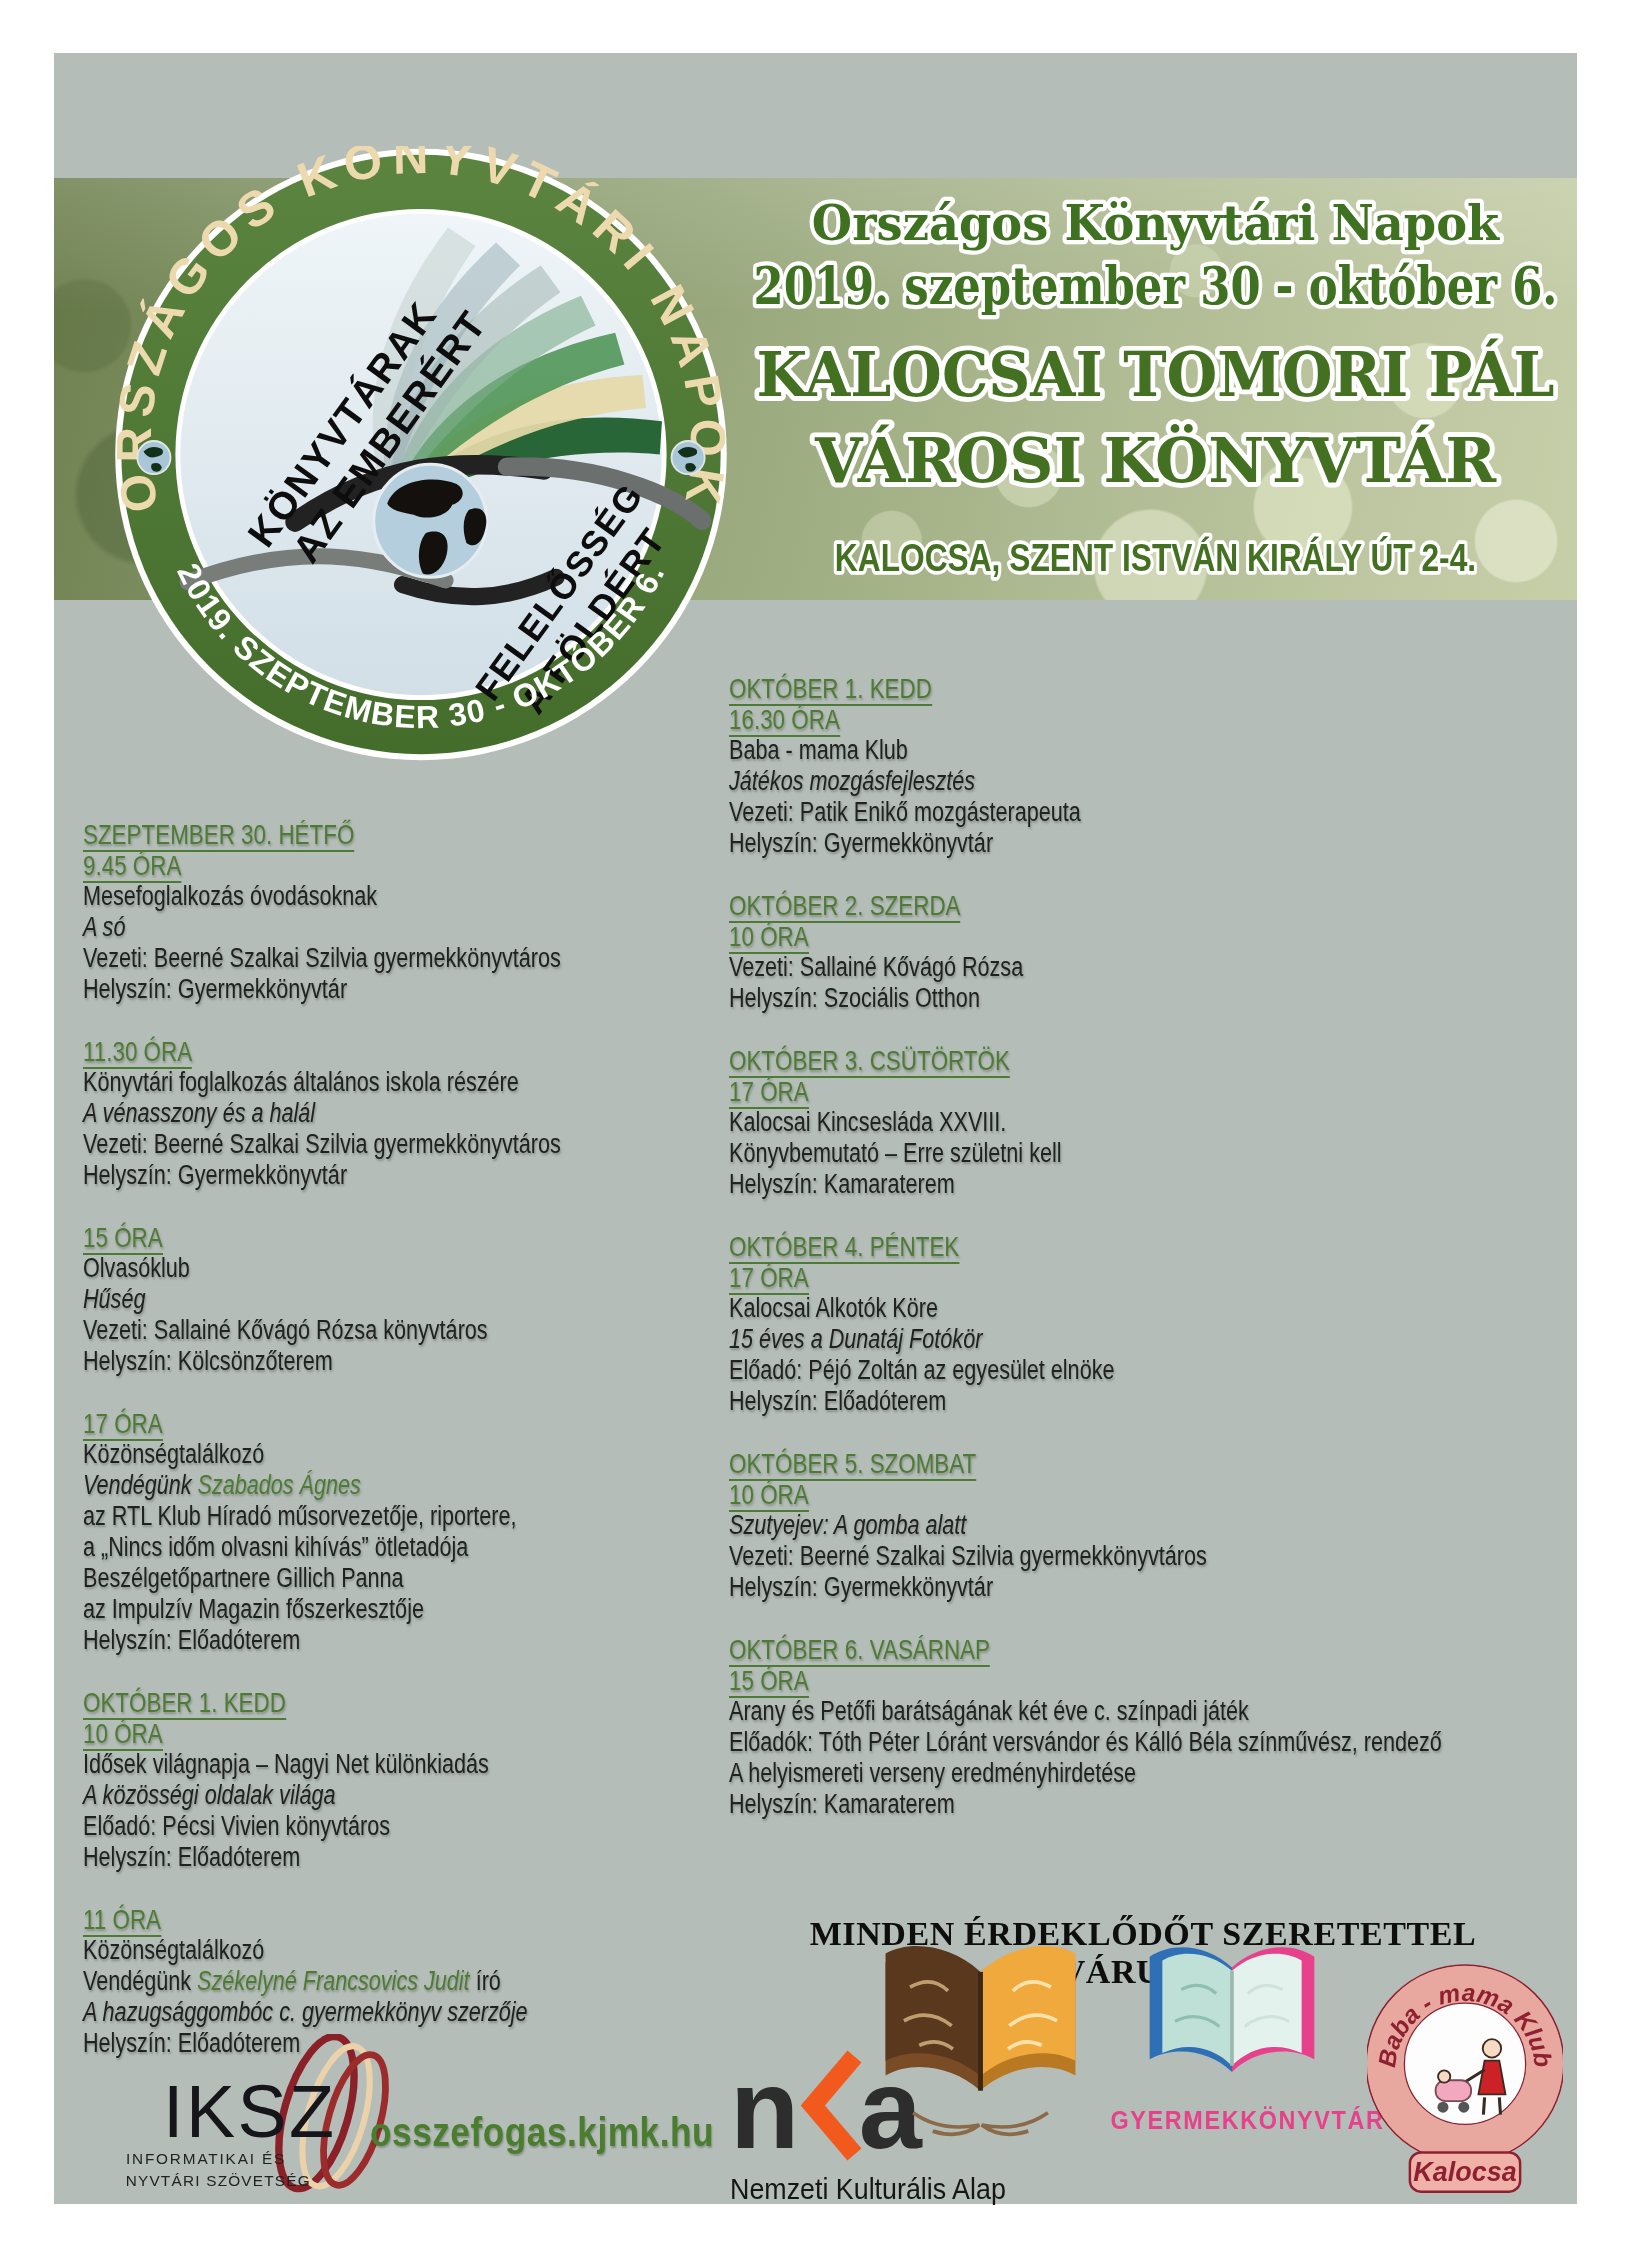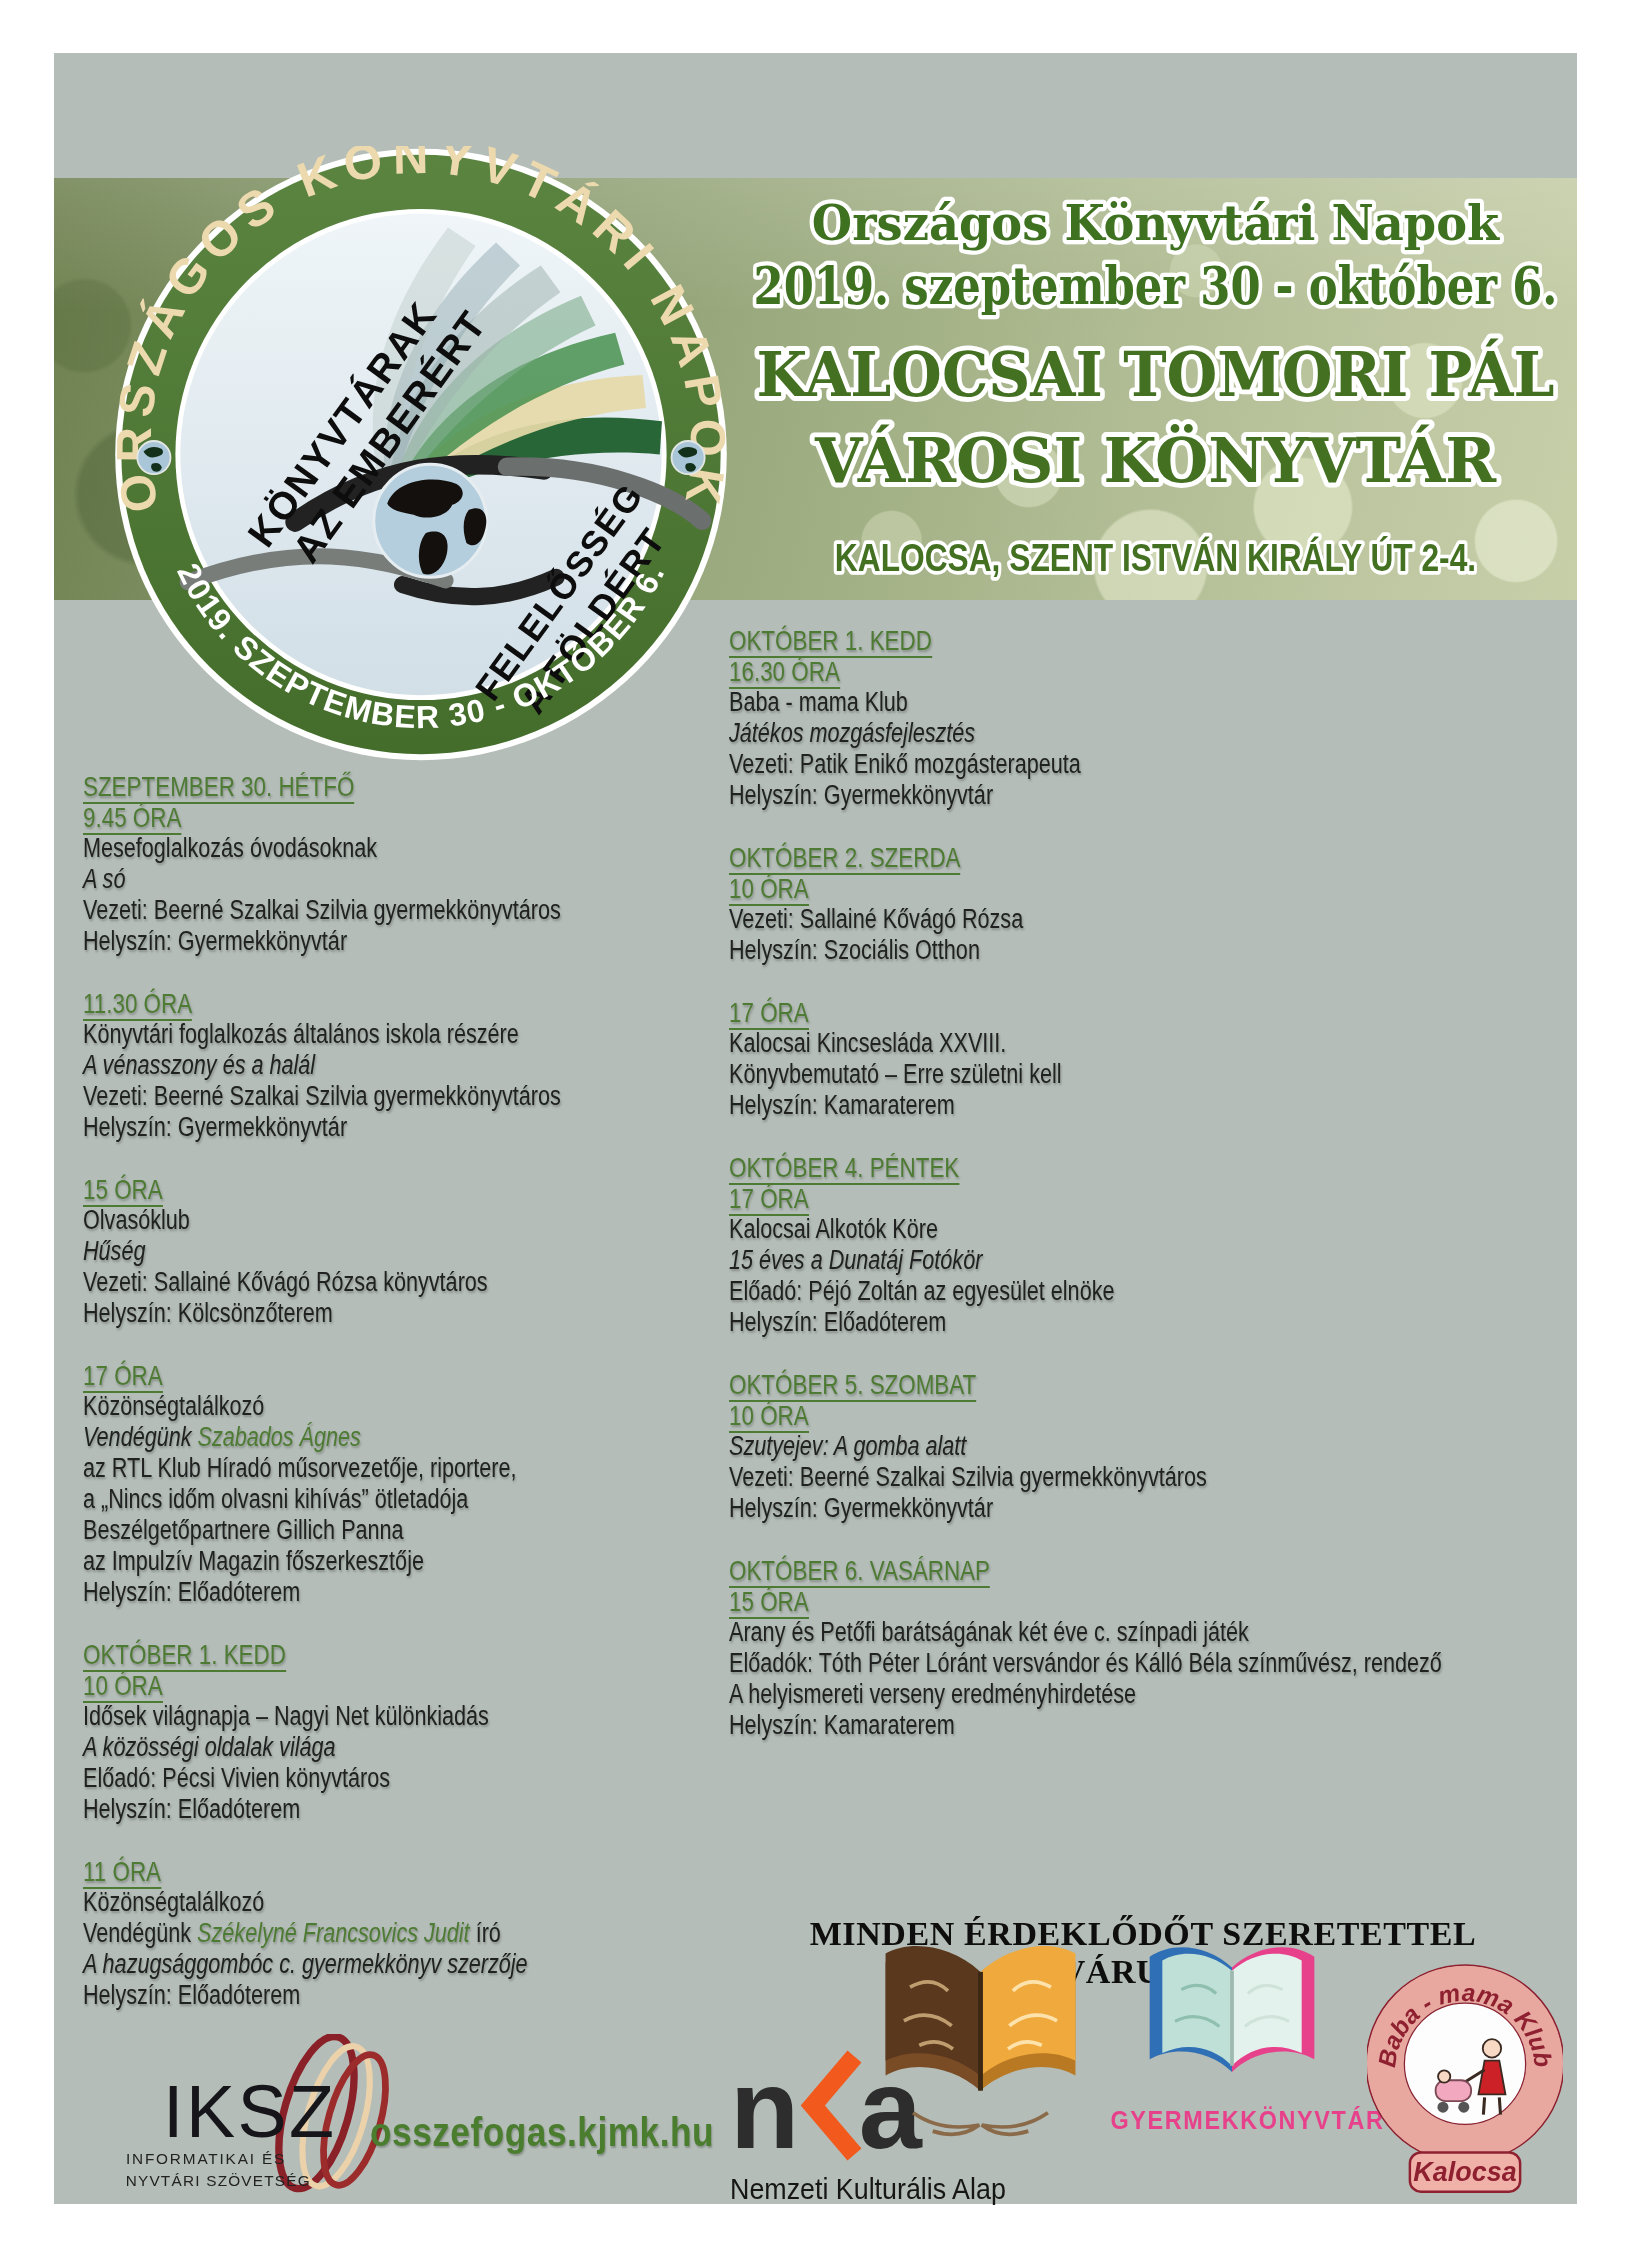--- a/index.html
+++ b/index.html
@@ -20,21 +20,21 @@
       radial-gradient(circle 43px  at 75% 22%, rgba(225,232,200,.30) 0 60%, transparent 63%),
       radial-gradient(circle 110px at 6%  75%, rgba(60,80,40,.30) 0 60%, transparent 66%),
       radial-gradient(circle 74px at 2%  35%, rgba(70,90,45,.25) 0 60%, transparent 66%),
       linear-gradient(102deg,#6f8150 0%,#85976a 22%,#9aa97e 45%,#afbb92 68%,#bfc8a2 88%,#c6cfa8 100%);
   }
 
   .badge{position:absolute;left:60px;top:93px;width:614px;height:617px;}
   .titles{position:absolute;left:675px;top:125px;width:853px;height:422px;overflow:visible;}
 
   
-  .col{position:absolute;color:#202221;font-size:27px;}
+  .col{position:absolute;color:#202221;font-size:27px;margin-top:48px;}
   .col-left{left:29px;top:718px;width:663px;}
   .col-right{left:675px;top:572px;width:854px;}
   .block{margin-bottom:31px;}
   .ln{height:31px;}
   .wrap{display:inline-block;transform:scaleX(0.8);transform-origin:0 0;white-space:nowrap;
         line-height:31px;text-shadow:1.2px 1.8px 2.5px rgba(40,45,40,.32);}
   .head .wrap{color:#4e7b33;border-bottom:2.5px solid #4e7b33;font-size:28px;}
   .i{font-style:italic;}
   .g{color:#4e7b33;}
 
@@ -212,20 +212,21 @@
           <div class="ln"><span class="wrap"><span>Vezeti: Patik Enikő mozgásterapeuta</span></span></div>
           <div class="ln"><span class="wrap"><span>Helyszín: Gyermekkönyvtár</span></span></div>
         </div>
         <div class="block">
           <div class="ln head"><span class="wrap">OKTÓBER 2. SZERDA</span></div>
           <div class="ln head"><span class="wrap">10 ÓRA</span></div>
           <div class="ln"><span class="wrap"><span>Vezeti: Sallainé Kővágó Rózsa</span></span></div>
           <div class="ln"><span class="wrap"><span>Helyszín: Szociális Otthon</span></span></div>
         </div>
         <div class="block">
+          <div class="ln head"><span class="wrap">OKTÓBER 3. CSÜTÖRTÖK</span></div>
           <div class="ln head"><span class="wrap">17 ÓRA</span></div>
           <div class="ln"><span class="wrap"><span>Kalocsai Kincsesláda XXVIII.</span></span></div>
           <div class="ln"><span class="wrap"><span>Könyvbemutató – Erre születni kell</span></span></div>
           <div class="ln"><span class="wrap"><span>Helyszín: Kamaraterem</span></span></div>
         </div>
         <div class="block">
           <div class="ln head"><span class="wrap">OKTÓBER 4. PÉNTEK</span></div>
           <div class="ln head"><span class="wrap">17 ÓRA</span></div>
           <div class="ln"><span class="wrap"><span>Kalocsai Alkotók Köre</span></span></div>
           <div class="ln"><span class="wrap"><span class="i">15 éves a Dunatáj Fotókör</span></span></div>

